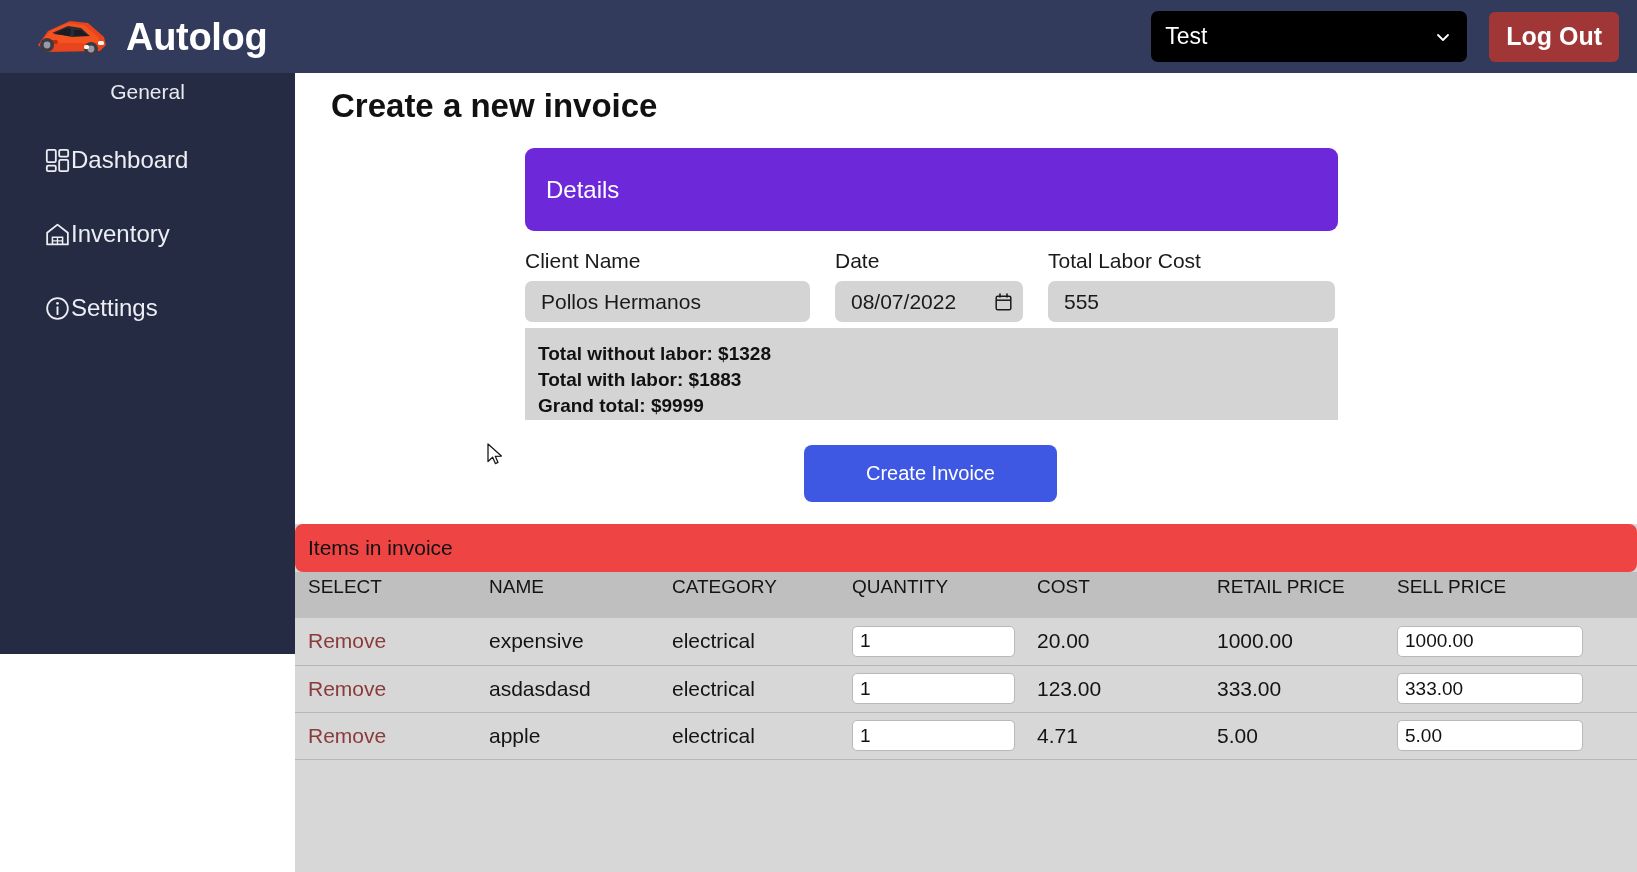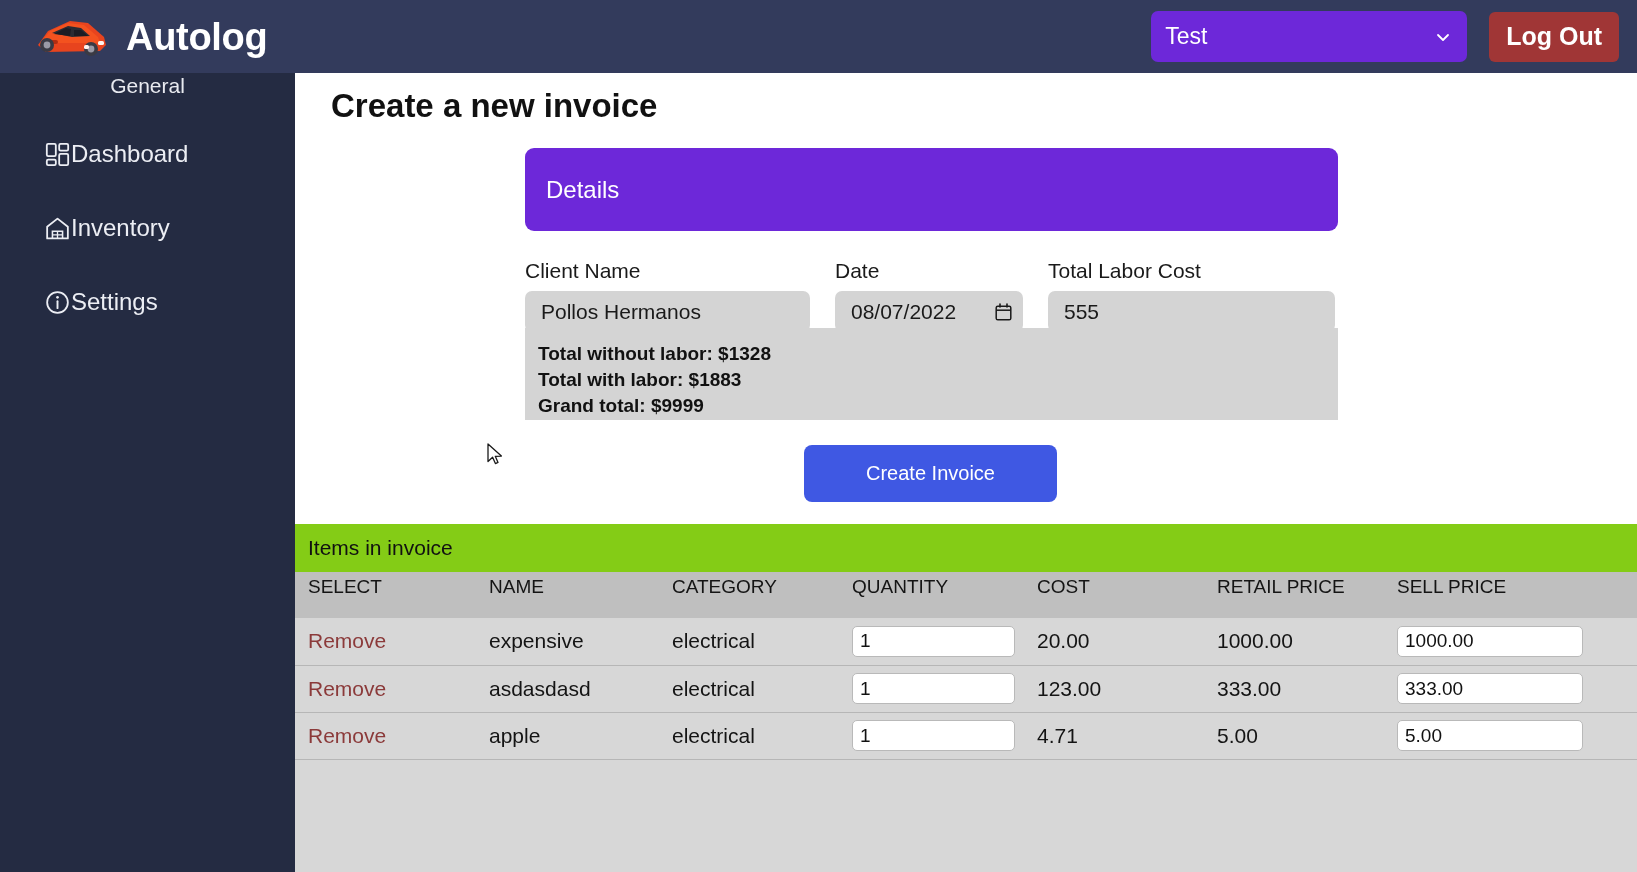--- a/index.html
+++ b/index.html
@@ -45,21 +45,21 @@
     position: absolute;
     right: 18px;
     top: 11px;
     display: flex;
     align-items: center;
     gap: 22px;
   }
   .account-select {
     width: 316px;
     height: 51px;
-    background: #6d28d9;
+    background: #000000;
     border: none;
     border-radius: 7px;
     color: #ffffff;
     font-size: 23px;
     font-family: "Liberation Sans", sans-serif;
     padding: 0 14px;
     display: flex;
     align-items: center;
     position: relative;
     cursor: pointer;
@@ -83,23 +83,23 @@
     padding: 0 17px;
     cursor: pointer;
     line-height: 1;
   }
 
   
   .sidebar {
     position: absolute;
     top: 73px; left: 0;
     width: 295px;
-    height: 799px;
+    height: 581px;
     background: #242b42;
-    padding-top: 1px;
+    padding-top: 7px;
   }
   .sidebar-title {
     color: #e8eaf0;
     font-size: 21px;
     text-align: center;
     margin-bottom: 32px;
   }
   .nav-item {
     display: flex;
     align-items: center;
@@ -138,21 +138,21 @@
     border-radius: 9px;
     display: flex;
     align-items: center;
     padding-left: 21px;
   }
   .details-title { color: #ffffff; font-size: 24px; }
 
   .form-row {
     position: absolute;
     left: 230px;
-    top: 186px;
+    top: 176px;
     width: 813px;
     display: flex;
     gap: 25px;
     align-items: center;
   }
   .field { display: flex; flex-direction: column; }
   .field.client { width: 285px; }
   .field.date { width: 188px; }
   .field.labor { width: 287px; }
   .field-label {
@@ -220,21 +220,22 @@
     height: 348px;
     background: #d7d7d7;
   }
   .table-caption {
     height: 48px;
     display: flex;
     align-items: center;
     padding-left: 13px;
     font-size: 21px;
     color: #111111;
-    background: #84cc16;
+    background: #ef4444;
+    border-radius: 8px;
   }
   table.items {
     width: 100%;
     border-collapse: collapse;
     table-layout: fixed;
   }
   table.items th {
     background: #bfbfbf;
     text-align: left;
     font-size: 19px;

